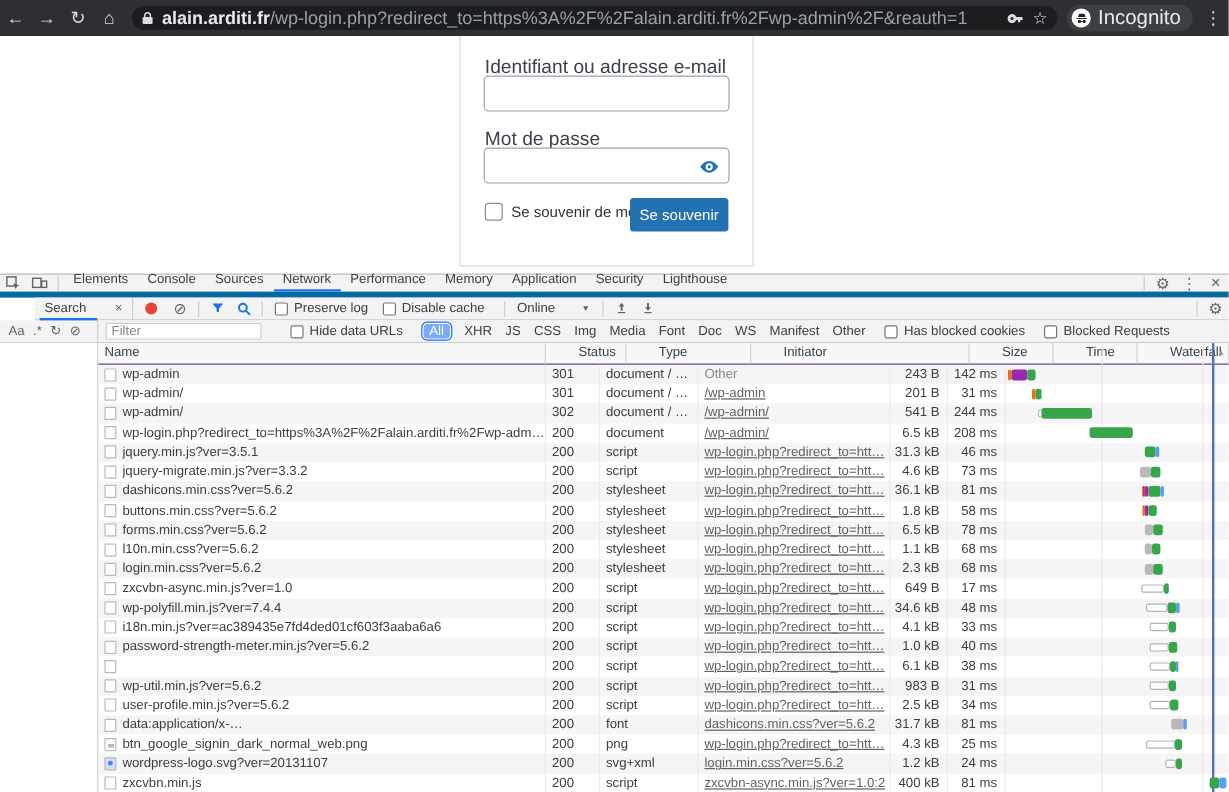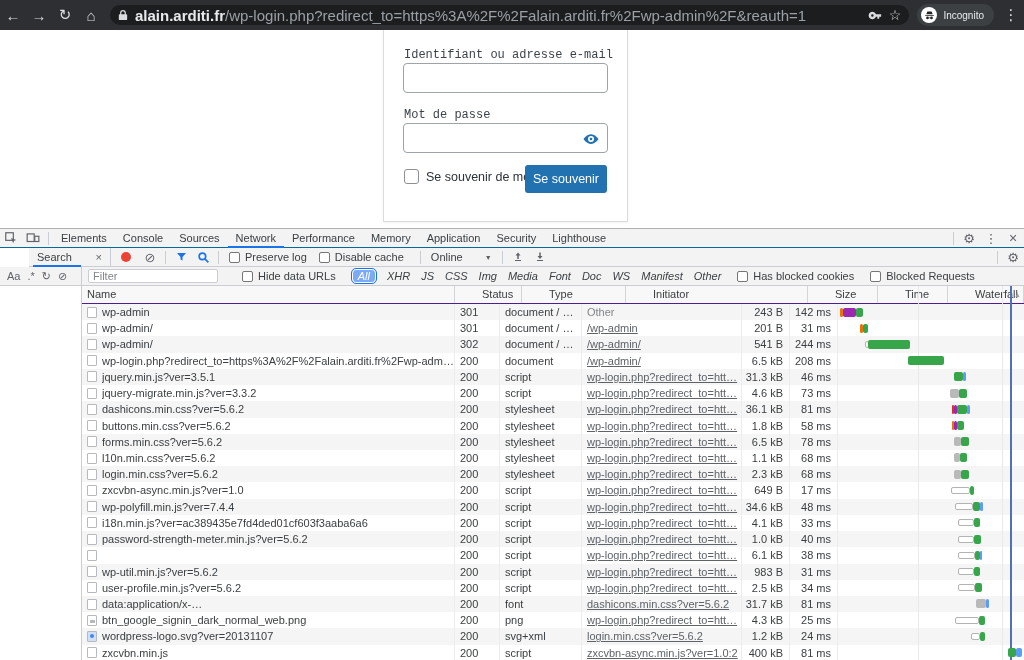--- a/index.html
+++ b/index.html
@@ -9,39 +9,39 @@
   
   #browser-bar { position:absolute; top:0; left:0; width:1024px; height:30px; background:#2e2f32; display:flex; align-items:center; }
   .nav-ic { color:#dadce0; font-size:15px; width:26px; text-align:center; flex:0 0 auto; cursor:default; }
   #omnibox { position:relative; margin-left:6px; width:816px; height:20px; background:#1c1d1f; border-radius:10px; display:flex; align-items:center; padding:0 8px; }
   #omnibox .url { font-size:15px; white-space:nowrap; overflow:hidden; flex:1 1 auto; }
   #omnibox .url .domain { color:#e8eaed; font-weight:bold; }
   #omnibox .url .path { color:#9aa0a6; }
   .omni-right { flex:0 0 auto; margin-left:6px; }
   #incognito-badge { margin-left:8px; height:22px; background:#3c4043; border-radius:11px; display:flex; align-items:center; padding:0 10px 0 4px; }
   #incognito-badge .circ { width:16px; height:16px; background:#fff; border-radius:50%; display:flex; align-items:center; justify-content:center; margin-right:6px; }
-  #incognito-badge .lbl { color:#e8eaed; font-size:10px; }
+  #incognito-badge .lbl { color:#e8eaed; font-size:17px; }
 
   
   #page { position:absolute; top:30px; left:0; width:1024px; height:198px; background:#fff; overflow:hidden; }
   #login-card { position:absolute; left:383px; top:-6px; width:245px; height:198px; background:#fff; border:1px solid #dcdcde; box-shadow:0 1px 3px rgba(0,0,0,.06); padding:0 19px; }
-  .wp-label { font-size:12px; color:#3c434a;font-family:Liberation Mono, monospace; }
+  .wp-label { font-size:16px; color:#3c434a; }
   #user-label { position:absolute; left:20px; top:23px; }
   #user-input { position:absolute; left:19px; top:38px; width:205px; height:30px; border:1px solid #9ea3a8; border-radius:4px; background:#fff; }
   #pass-label { position:absolute; left:20px; top:83px; }
   #pass-wrap { position:absolute; left:19px; top:98px; width:205px; height:30px; border:1px solid #9ea3a8; border-radius:4px; background:#fff; }
   #eye-btn { position:absolute; right:7px; top:6px; width:18px; height:18px; }
   #remember-box { position:absolute; left:20px; top:144px; width:15px; height:15px; border:1px solid #8c8f94; border-radius:3px; background:#fff; }
   #remember-label { position:absolute; left:42px; top:145px; font-size:12.5px; color:#2c3338; }
   #login-btn { position:absolute; left:141px; top:140px; width:82px; height:28px; background:#2271b1; color:#fff; border:none; border-radius:3px; font-size:12.5px; font-family:inherit; }
 
   
   #devtools { position:absolute; top:228px; left:0; width:1024px; height:432px; background:#fff; border-top:1px solid #b0b0b0; font-size:11px; color:#3c4043; }
   .bar { display:flex; align-items:center; background:#f3f3f4; }
-  #dt-tabbar { height:19px; border-bottom:1px solid #0369a1; }
+  #dt-tabbar { height:19px; border-bottom:5px solid #0369a1;align-items:flex-end; }
   .vdiv { width:1px; height:13px; background:#cacdd1; margin:0 4px; flex:0 0 auto; }
   .tb-ic { flex:0 0 auto; display:flex; align-items:center; justify-content:center; width:22px; color:#5f6368; }
   .dt-tab { padding:0 8px; line-height:18px; height:19px; white-space:nowrap; cursor:default; }
   .dt-tab.active { box-shadow:inset 0 -2px 0 #1a73e8; }
   #dt-tabbar .spacer, #dt-row2 .spacer, #dt-row3 .spacer { flex:1 1 auto; }
   .glyph { font-size:13px; line-height:1; }
   .glyph.sm { font-size:11px; }
 
   #dt-row2 { height:19px; border-bottom:1px solid #cacdd1;margin-left:29px; }
   #search-head { position:relative; width:82px; height:19px; border-right:1px solid #cacdd1; display:flex; align-items:center; flex:0 0 auto; }
@@ -54,21 +54,21 @@
   #throttle { display:flex; align-items:center; margin:0 6px; }
   #throttle .dd { font-size:7px; color:#5f6368; margin-left:22px; }
 
   #dt-row3 { height:19px; border-bottom:1px solid #cacdd1; }
   #search-tools { width:82px; height:19px; border-right:1px solid #cacdd1; display:flex; align-items:center; flex:0 0 auto; color:#5f6368; }
   #search-tools span { margin-left:7px; }
   #filter-input { width:130px; height:14px; margin-left:6px; border:1px solid #cacdd1; border-radius:2px; background:#fff; font-size:11px; font-family:inherit; padding:0 4px; color:#3c4043; flex:0 0 auto; }
   #filter-input::placeholder { color:#80868b; }
   #hide-data { display:flex; align-items:center; margin-left:12px;padding-left:12px; }
   #type-pills { display:flex; align-items:center; margin-left:8px; }
-  .pill { margin-left:11px; white-space:nowrap;font-style:italic; }
+  .pill { margin-left:11px; white-space:nowrap; }
   .pill.active { background:#7baaf7; color:#fff; border:1px solid #fff; outline:1.5px solid #1a73e8; border-radius:4px; padding:0 5px; margin-left:8px; }
   .cb-group { display:flex; align-items:center; margin-left:16px; }
 
   
   #net-area { position:absolute; top:57px; left:0; width:1024px; height:375px; }
   #search-results { position:absolute; left:0; top:0; width:82px; height:375px; background:#fff; border-right:1px solid #cacdd1; }
   #net-table { position:absolute; left:82px; top:0; width:942px; height:375px; }
   .net-grid { display:grid; grid-template-columns:373px 45px 82px 160px 48px 48px auto; }
   #net-header { height:18px; background:#f8f8f8; border-bottom:1px solid #4c1d95; position:relative;gap:22px; }
   #net-header .hcell { border-right:1px solid #d5d5d7; line-height:17px; padding-left:5px; color:#3c4043; overflow:hidden; white-space:nowrap; }

